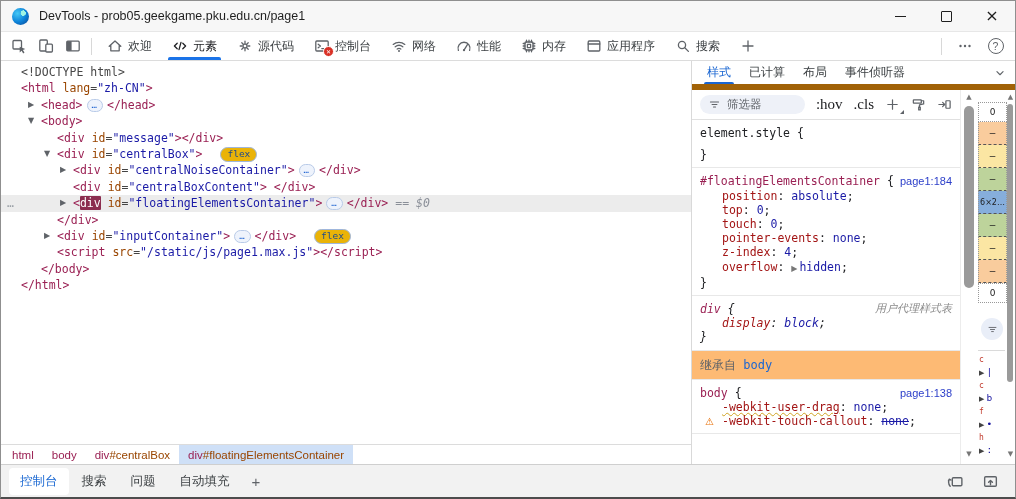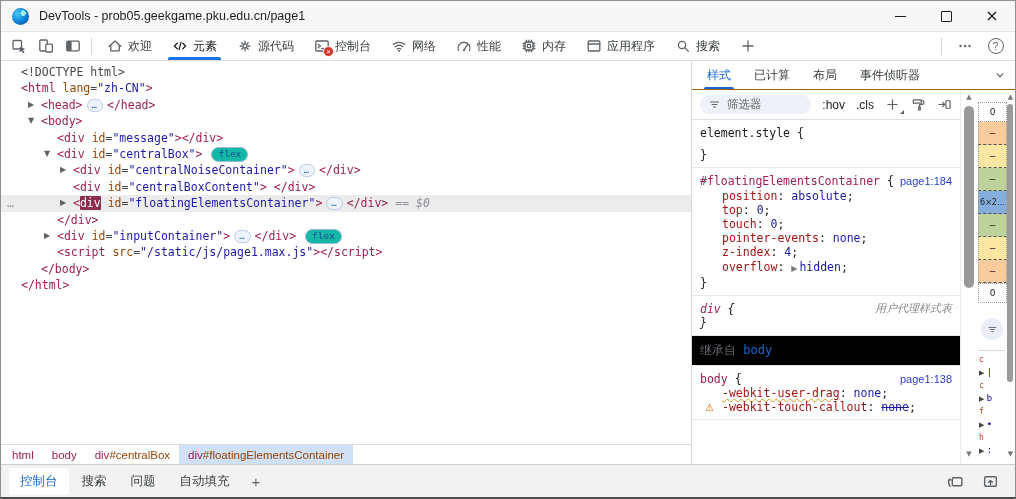--- a/index.html
+++ b/index.html
@@ -44,59 +44,59 @@
   .t-arrow{position:absolute;font-family:"DejaVu Sans",sans-serif;font-size:8px;color:#5f6368;top:0}
   .t-gutter{position:absolute;left:6px;color:#9aa0a6;letter-spacing:1px}
   .tk-doc{color:#474747}
   .tk-tag{color:#9a2053}
   .tk-punct{color:#444}
   .tk-attr{color:#994500}
   .tk-val{color:#1a1aa6}
   .tk-meta{color:#8a8f98;font-style:italic}
   .tk-seltag{background:#8c2e50;color:#fff;border-radius:1px}
   .badge-ell{display:inline-block;margin:0 4px;padding:0 4px;border:1px solid #b9cbe8;border-radius:7px;background:#eef3fc;color:#1a60d0;font-size:9px;line-height:11px;vertical-align:1px;letter-spacing:1px}
-  .badge-flex{display:inline-block;margin-left:9px;padding:0 6px;border:1px solid #9fb6dc;border-radius:8px;background:#14b8a6;color:#1d4a8f;font-size:9.5px;line-height:12.5px;vertical-align:1px}
+  .badge-flex{display:inline-block;margin-left:18px;padding:0 6px;border:1px solid #9fb6dc;border-radius:8px;background:#eab308;color:#1d4a8f;font-size:9.5px;line-height:12.5px;vertical-align:1px}
 
   
   .breadcrumb{height:19px;flex:0 0 19px;border-top:1px solid #dcdcdc;display:flex;align-items:stretch;font-size:11.5px;padding-left:2px;overflow:hidden;background:#fff}
   .crumb{display:flex;align-items:center;padding:0 9px;white-space:nowrap}
   .crumb.selected{background:#cfe0f7}
   .bc-tag{color:#9a2053}
   .bc-id{color:#994500}
 
   
-  .side-tabs{height:29px;flex:0 0 29px;display:flex;align-items:stretch;gap:5px;padding-left:6px;border-bottom:1px solid #a16207;box-sizing:border-box;position:relative}
+  .side-tabs{height:29px;flex:0 0 29px;display:flex;align-items:stretch;gap:0;padding-left:6px;border-bottom:6px solid #a16207;box-sizing:border-box;position:relative}
   .side-tab{display:flex;align-items:center;padding:0 9px;color:#3c4043;position:relative;white-space:nowrap}
   .side-tab.active{color:#1a66d2}
   .side-tab.active::after{content:"";position:absolute;left:6px;right:6px;bottom:0;height:2.5px;background:#1a66d2;border-radius:2px 2px 0 0}
   .side-chevron{position:absolute;right:8px;top:0;bottom:0;display:flex;align-items:center}
   .side-body{flex:1;display:flex;min-height:0}
   .rules-col{flex:1;display:flex;flex-direction:column;min-width:0}
   .filter-row{height:30px;flex:0 0 30px;display:flex;align-items:center;gap:11px;padding:0 8px;border-bottom:1px solid #e0e0e0;box-sizing:border-box}
   .filter-pill{width:116px;height:19px;border-radius:10px;background:#eef1f8;display:flex;align-items:center;gap:6px;padding:0 8px;color:#5f6368;font-size:11.5px;box-sizing:border-box}
-  .txtbtn{font-size:12px;color:#202124;font-family:Liberation Sans, sans-serif}
+  .txtbtn{font-size:15px;color:#202124;font-family:Liberation Serif, serif}
   .plusbtn{position:relative;display:flex;align-items:center}
   .plusbtn .corner{position:absolute;right:-4px;bottom:-2px;width:0;height:0;border-left:4px solid transparent;border-bottom:4px solid #5f6368}
 
   .rules{flex:1;overflow:hidden;font-family:"DejaVu Sans Mono",monospace;font-size:11.5px;line-height:14.2px;color:#202124}
   .rule{padding:6px 8px 5px 8px;border-bottom:1px solid #e8e8e8;position:relative}
   .rule-link{float:right;color:#2b3ec9;font-size:11px;font-family:"Liberation Sans",sans-serif}
   .ua-note{float:right;color:#8a8a8a;font-style:italic;font-size:11px}
   .selector{color:#9a2053}
   .selector.plain{color:#202124}
   .rule.ua .selector,.rule.ua .prop,.rule.ua .brace{font-style:italic}
   .prop{padding-left:22px;position:relative}
   .pname{color:#a31515}
   .pval{color:#1a1aa6}
   .squiggle{text-decoration:underline;text-decoration-style:wavy;text-decoration-color:#d0a322;text-decoration-thickness:1px}
   .strike{text-decoration:line-through}
   .exp{font-size:8px;color:#777;font-family:"DejaVu Sans",sans-serif;margin-right:2px}
   .warn-ico{position:absolute;left:5px;top:1px;color:#e8710a;font-size:10px;font-family:"DejaVu Sans",sans-serif;font-style:normal}
   .rule.empty .rule-close{margin-top:8px}
-  .sec-inherit{padding:7px 8px;border-bottom:1px solid #e8e8e8;background:#000000;color:#5f6368;font-size:12px}
+  .sec-inherit{padding:7px 8px;border-bottom:1px solid #e8e8e8;background:#fdba74;color:#5f6368;font-size:12px}
   .sec-inherit .inh-link{color:#1b66d2}
 
   
   .strip{width:54px;flex:0 0 54px;position:relative;background:#fff;border-left:1px solid #ececec}
   .sb{position:absolute;top:0;bottom:0}
   .sb1{left:0;width:16px}
   .sb2{right:0;width:9px}
   .sb-up,.sb-down{position:absolute;left:0;right:0;text-align:center;font-size:7px;color:#777;font-family:"DejaVu Sans",sans-serif}
   .sb-up{top:3px}.sb-down{bottom:6px}
   .sb-thumb{position:absolute;background:#9a9a9a;border-radius:5px}
@@ -357,20 +357,21 @@
                 <div class="prop"><span class="pname">position</span><span>: </span><span class="pval">absolute</span><span>;</span></div>
                 <div class="prop"><span class="pname">top</span><span>: </span><span class="pval">0</span><span>;</span></div>
                 <div class="prop"><span class="pname">touch</span><span>: </span><span class="pval">0</span><span>;</span></div>
                 <div class="prop"><span class="pname">pointer-events</span><span>: </span><span class="pval">none</span><span>;</span></div>
                 <div class="prop"><span class="pname">z-index</span><span>: </span><span class="pval">4</span><span>;</span></div>
                 <div class="prop"><span class="pname">overflow</span><span>: </span><span class="exp">▶</span><span class="pval">hidden</span><span>;</span></div>
                 <div class="rule-close brace">}</div>
               </div>
               <div class="rule ua">
                 <div class="rule-head"><span class="ua-note">用户代理样式表</span><span class="selector">div</span><span class="brace"> {</span></div>
+                <div class="prop"><span class="pname">display</span><span>: </span><span class="pval">block</span><span>;</span></div>
                 <div class="rule-close brace">}</div>
               </div>
               <div class="sec-inherit">继承自 <span class="inh-link">body</span></div>
               <div class="rule">
                 <div class="rule-head"><span class="rule-link">page1:138</span><span class="selector">body</span><span class="brace"> {</span></div>
                 <div class="prop"><span class="pname squiggle">-webkit-user-drag</span><span>: </span><span class="pval">none</span><span>;</span></div>
                 <div class="prop"><span class="warn-ico">⚠</span><span class="pname">-webkit-touch-callout</span><span>: </span><span class="pval strike">none</span><span>;</span></div>
               </div>
             </div>
         </div>

